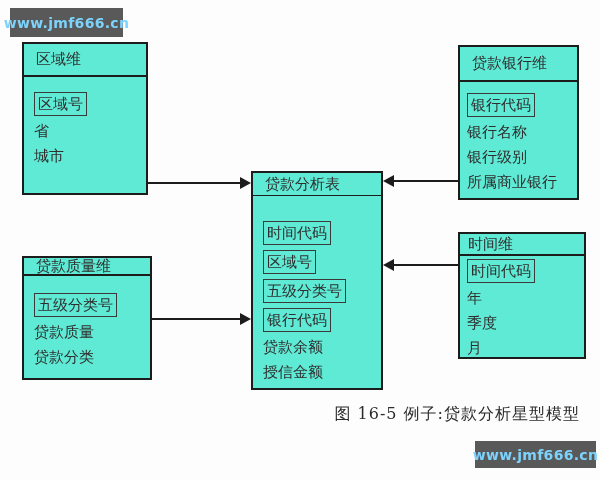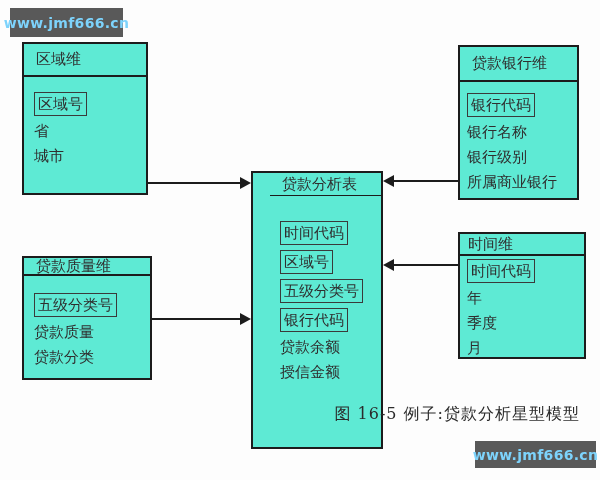--- a/index.html
+++ b/index.html
@@ -56,21 +56,21 @@
   <div class="ebox" style="left:458px;top:45px;width:121px;height:155px;">
     <div class="ebox-title" style="height:35px;">贷款银行维</div>
     <div class="ebox-body" style="padding-top:11px;padding-left:7px;">
       <div class="field"><span class="key">银行代码</span></div>
       <div class="field"><span>银行名称</span></div>
       <div class="field"><span>银行级别</span></div>
       <div class="field"><span>所属商业银行</span></div>
     </div>
   </div>
 
-  <div class="ebox" style="left:251px;top:171px;width:132px;height:278px;padding-left:17px;">
+  <div class="ebox" style="left:251px;top:171px;width:132px;height:219px;">
     <div class="ebox-title" style="height:23px;border-bottom-width:1px;">贷款分析表</div>
     <div class="ebox-body" style="padding-top:25px;">
       <div class="field"><span class="key">时间代码</span></div>
       <div class="field"><span class="key">区域号</span></div>
       <div class="field"><span class="key">五级分类号</span></div>
       <div class="field"><span class="key">银行代码</span></div>
       <div class="field"><span>贷款余额</span></div>
       <div class="field"><span>授信金额</span></div>
     </div>
   </div>

